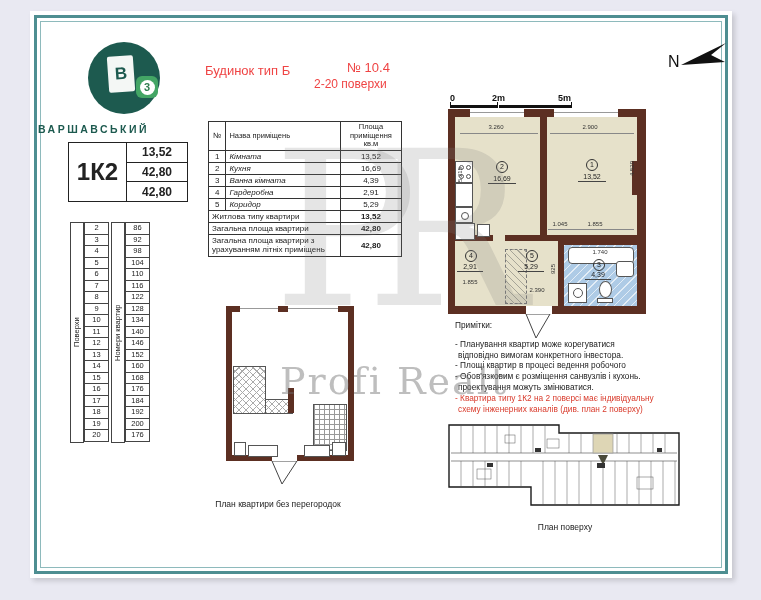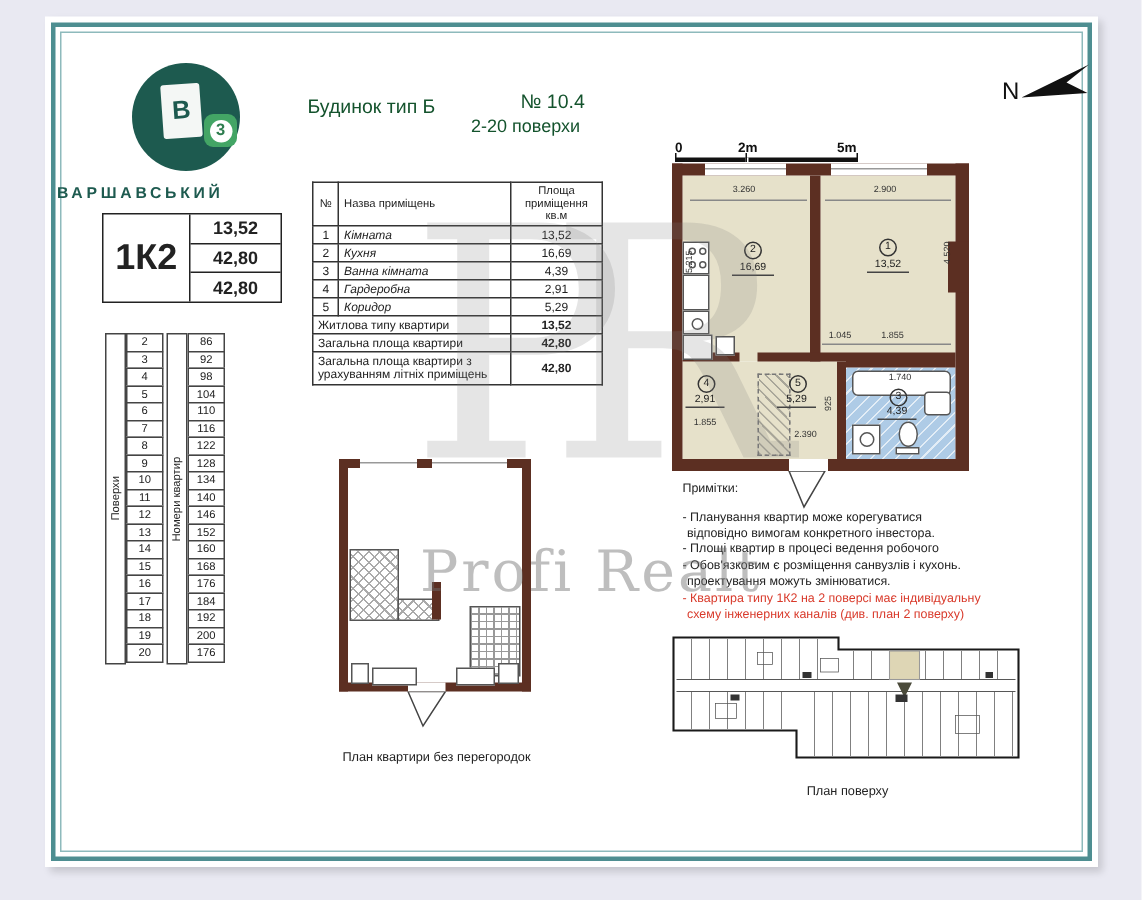--- a/index.html
+++ b/index.html
@@ -18,21 +18,21 @@
              border-radius:2px;display:flex;align-items:center;justify-content:center;
              font-weight:bold;font-size:17px;color:#1d5a4f;}
   .logo-badge{position:absolute;left:50px;top:34px;width:22px;height:22px;border-radius:6px;background:#43a565;
               display:flex;align-items:center;justify-content:center;}
   .logo-badge-inner{width:15px;height:15px;border-radius:50%;background:#fff;color:#2e7d4f;font-weight:bold;
               font-size:11px;line-height:15px;text-align:center;}
   .brand-name{position:absolute;left:8px;top:112px;width:170px;font-size:10.5px;font-weight:bold;
               letter-spacing:2.5px;color:#1d5a4f;}
 
   
-  .hdr{position:absolute;font-size:13px;color:#14532d;}
+  .hdr{position:absolute;font-size:13px;color:#ef4444;}
 
   
   .card{position:absolute;left:38px;top:131px;width:118px;height:58px;border:1.5px solid #222;display:flex;}
   .card-type{width:57px;border-right:1.5px solid #222;display:flex;align-items:center;justify-content:center;
              font-size:24px;font-weight:bold;}
   .card-vals{flex:1;display:flex;flex-direction:column;}
   .card-vals div{flex:1;border-bottom:1px solid #222;display:flex;align-items:center;justify-content:center;
              font-size:12px;font-weight:bold;}
   .card-vals div:last-child{border-bottom:none;}
 
@@ -347,21 +347,21 @@
     <div class="gridh" style="left:87px;top:98px;width:34px;height:47px;"></div>
     <div class="w" style="left:62px;top:82px;width:6px;height:25px;"></div>
     <div class="fx" style="left:8px;top:136px;width:12px;height:14px;"></div>
     <div class="fx" style="left:22px;top:139px;width:30px;height:12px;"></div>
     <div class="fx" style="left:78px;top:139px;width:26px;height:12px;"></div>
     <div class="fx" style="left:106px;top:136px;width:14px;height:14px;"></div>
     <svg class="abs" style="left:42px;top:155px;" width="32" height="26">
       <polygon points="4,0 14,23 29,0" fill="#fff" stroke="#444" stroke-width="1"></polygon>
     </svg>
   </div>
-  <div class="caption" style="left:186px;top:488px;width:150px;">План квартири без перегородок</div>
+  <div class="caption" style="left:173px;top:488px;width:150px;">План квартири без перегородок</div>
 
   <div class="notes">
     <div class="ttl">Примітки:</div>
     <div>- Планування квартир може корегуватися</div>
     <div style="padding-left:3px;">відповідно вимогам конкретного інвестора.</div>
     <div>- Площі квартир в процесі ведення робочого</div>
     <div>- Обов'язковим є розміщення санвузлів і кухонь.</div>
     <div style="padding-left:3px;">проектування можуть змінюватися.</div>
     <div class="red">- Квартира типу 1К2 на 2 поверсі має індивідуальну</div>
     <div class="red" style="padding-left:3px;">схему інженерних каналів (див. план 2 поверху)</div>

